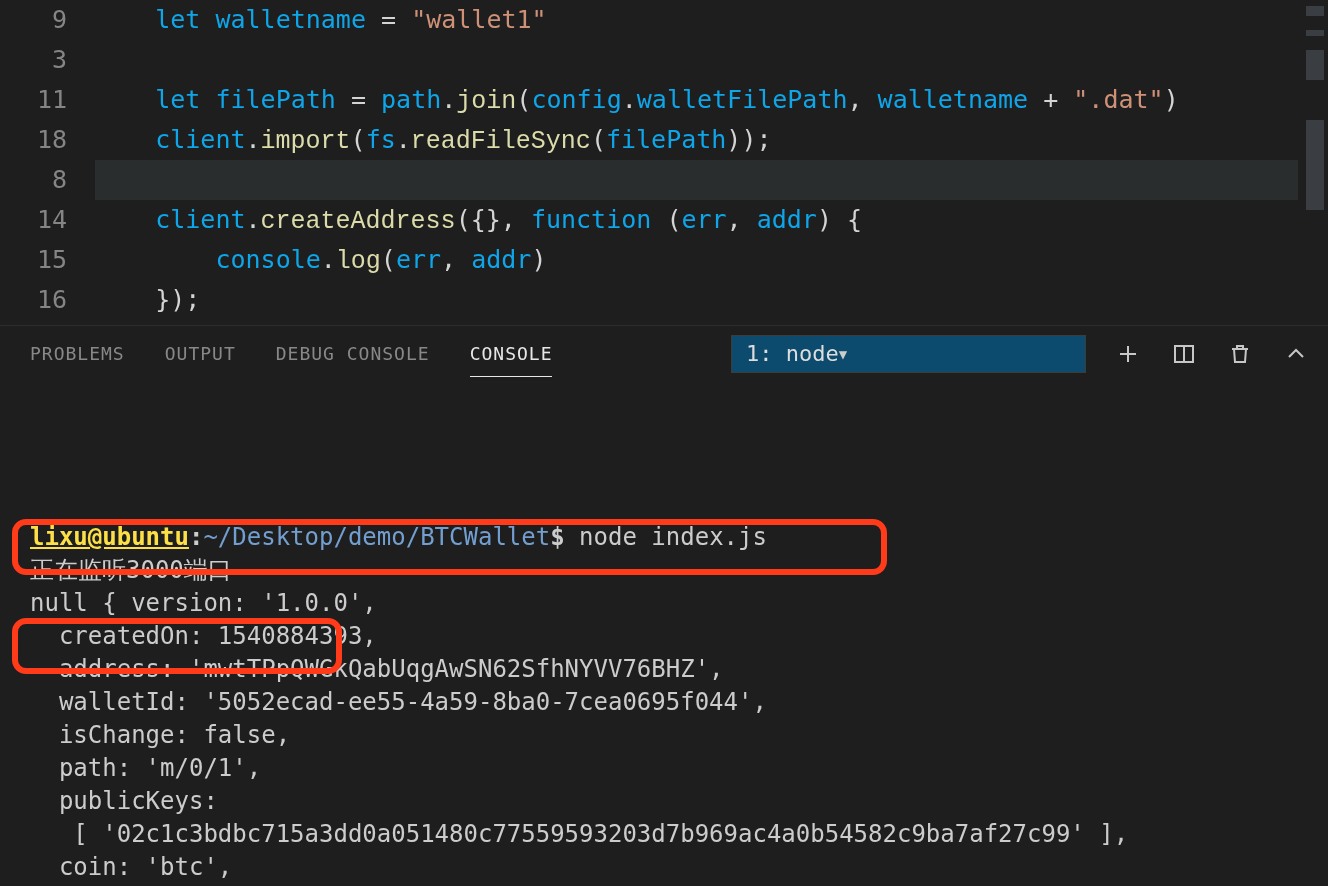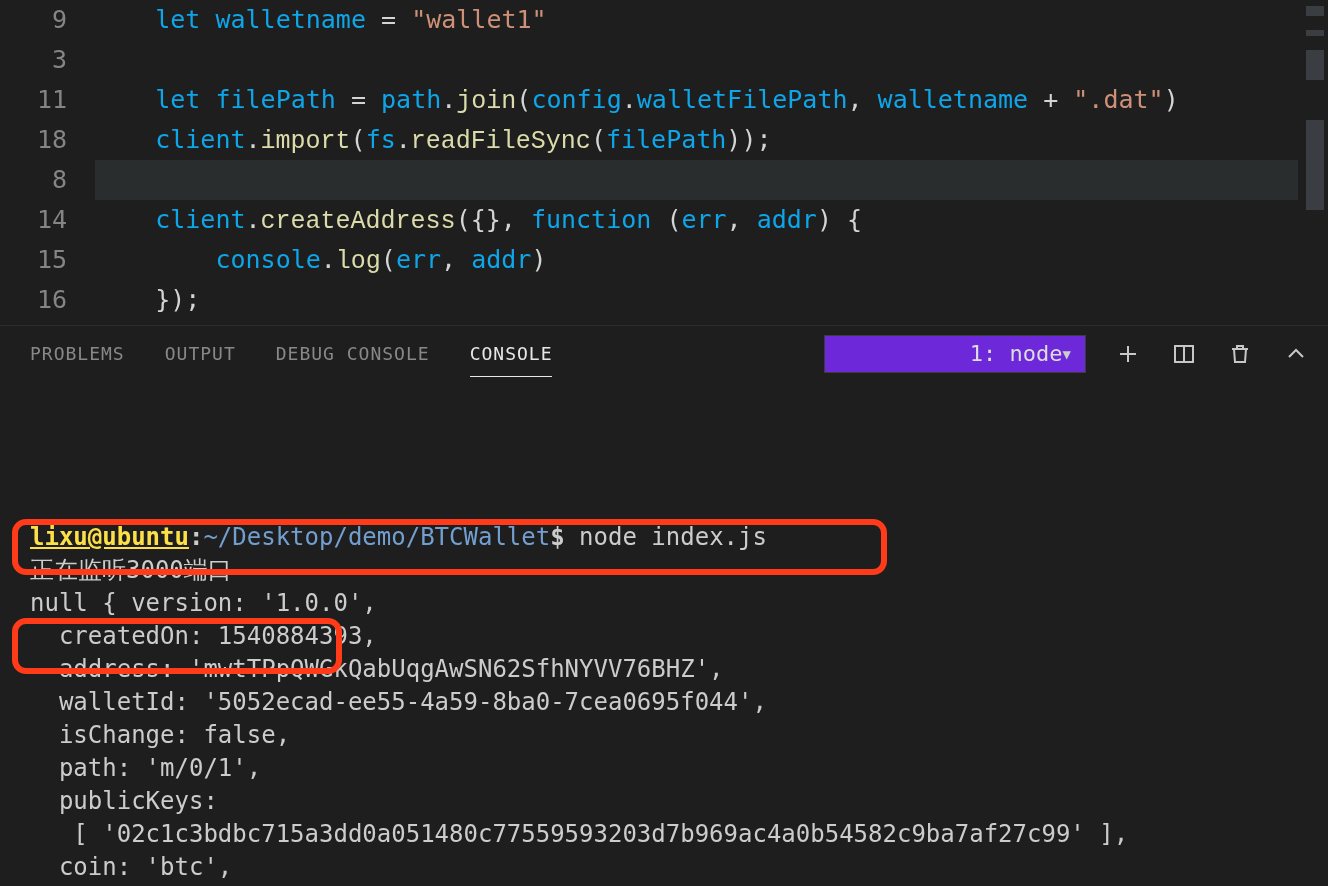--- a/index.html
+++ b/index.html
@@ -80,27 +80,27 @@
   }
   .panel-controls {
     margin-left: auto;
     display: flex;
     align-items: center;
     gap: 28px;
   }
   .dropdown {
     display: flex;
     align-items: center;
-    background: #6d28d9;
+    background: #0c4a6e;
     color: #ddd;
     font-size: 22px;
     height: 38px;
     padding: 0 14px;
-    width: 262px;
-    justify-content: flex-end;
+    width: 355px;
+    justify-content: flex-start;
     border: 1px solid #3c3c3c;
   }
   .dropdown .tri { font-size: 14px; color: #ccc; }
   .icon-btn {
     color: #c7c7c7;
     font-size: 24px;
     cursor: pointer;
     display: inline-flex;
     align-items: center;
     justify-content: center;

